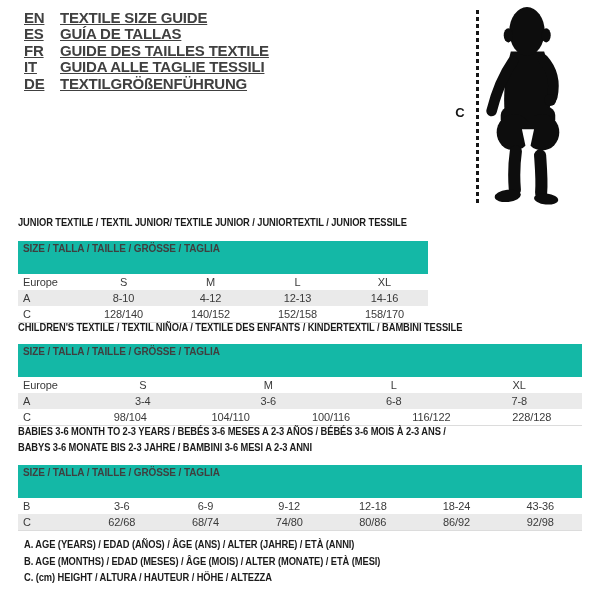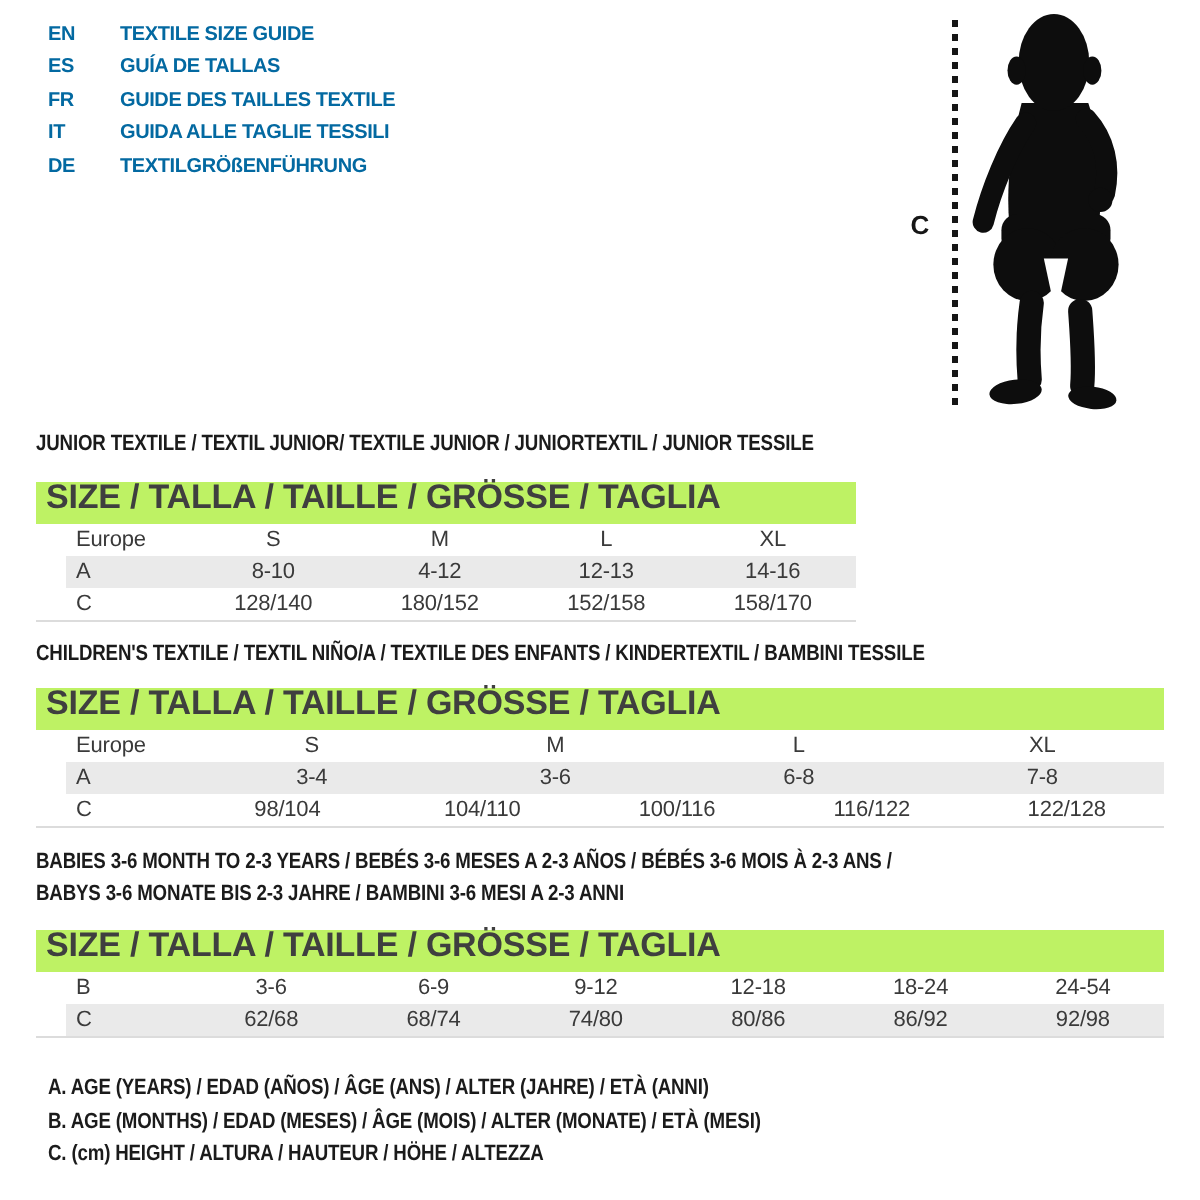--- a/index.html
+++ b/index.html
@@ -3,45 +3,45 @@
 <meta charset="utf-8">
 <style>
   html,body{margin:0;padding:0;background:#fff;}
   .canvas{
     position:relative;width:600px;height:600px;background:#ffffff;
     font-family:"Liberation Sans",sans-serif;color:#1c1c1c;overflow:hidden;
   }
   
   .lang-list{position:absolute;left:24px;top:10px;}
   .lang-row{display:flex;height:16.4px;line-height:16.4px;
-    font-weight:700;font-size:10px;letter-spacing:-0.2px;color:#0369a1;}
+    font-weight:700;font-size:15px;letter-spacing:-0.2px;color:#404040;text-decoration:underline;}
   .lang-code{width:36px;}
   .lang-title{white-space:nowrap;}
   
   .height-line{position:absolute;left:476px;top:10px;width:3px;height:196px;
     background-image:repeating-linear-gradient(to bottom,#161616 0 3.5px,transparent 3.5px 7px);}
   .height-label{position:absolute;left:451px;top:105px;width:18px;text-align:center;
     font-weight:700;font-size:13px;color:#161616;}
   .baby{position:absolute;left:484px;top:4px;width:92px;height:202px;}
   
   .sec-title{position:absolute;left:18px;font-weight:700;font-size:11px;
     letter-spacing:-0.1px;color:#1b1b1b;white-space:nowrap;
     transform:scaleX(0.85);transform-origin:0 0;line-height:15.5px;}
   #title-junior{top:215px;}
   #title-children{top:320px;}
   #title-babies{top:424px;}
   
   .tbl{position:absolute;left:18px;border-bottom:1px solid #dcdcdc;}
   #tbl-junior{top:241px;width:410px;}
   #tbl-children{top:344px;width:564px;}
   #tbl-babies{top:465px;width:564px;}
-  .band{height:21px;line-height:15px;background:#bef264;color:#3f3f3f;
-    font-size:17px;font-weight:700;letter-spacing:-0.1px;padding-left:5px;}
+  .band{height:33px;line-height:15px;background:#14b8a6;color:#3f3f3f;
+    font-size:10px;font-weight:700;letter-spacing:-0.1px;padding-left:5px;}
   .trow{display:flex;height:16px;line-height:16px;font-size:11px;
-    font-weight:400;color:#3a3a3a;letter-spacing:-0.1px;margin-left:15px;}
+    font-weight:400;color:#3a3a3a;letter-spacing:-0.1px;}
   .trow .lab{width:57px;padding-left:5px;text-align:left;}
   .trow .c{flex:1;text-align:center;}
   .stripe{background:#eaeaea;}
   
   .legend{position:absolute;left:24px;top:536px;}
   .legend-line{font-weight:700;font-size:11px;letter-spacing:-0.1px;color:#1b1b1b;
     line-height:16.5px;white-space:nowrap;transform:scaleX(0.85);transform-origin:0 0;}
 </style>
 </head>
 <body>
@@ -112,21 +112,21 @@
     <div class="trow stripe">
       <span class="lab">A</span>
       <span class="c">8-10</span>
       <span class="c">4-12</span>
       <span class="c">12-13</span>
       <span class="c">14-16</span>
     </div>
     <div class="trow">
       <span class="lab">C</span>
       <span class="c">128/140</span>
-      <span class="c">180/152</span>
+      <span class="c">140/152</span>
       <span class="c">152/158</span>
       <span class="c">158/170</span>
     </div>
   </div>
 
   <div class="sec-title" id="title-children">CHILDREN'S TEXTILE / TEXTIL NIÑO/A / TEXTILE DES ENFANTS / KINDERTEXTIL / BAMBINI TESSILE</div>
   <div class="tbl" id="tbl-children">
     <div class="band">SIZE / TALLA / TAILLE / GRÖSSE / TAGLIA</div>
     <div class="trow">
       <span class="lab">Europe</span>
@@ -141,38 +141,38 @@
       <span class="c">3-6</span>
       <span class="c">6-8</span>
       <span class="c">7-8</span>
     </div>
     <div class="trow">
       <span class="lab">C</span>
       <span class="c">98/104</span>
       <span class="c">104/110</span>
       <span class="c">100/116</span>
       <span class="c">116/122</span>
-      <span class="c">122/128</span>
+      <span class="c">228/128</span>
     </div>
   </div>
 
   <div class="sec-title" id="title-babies">
     <div>BABIES 3-6 MONTH TO 2-3 YEARS / BEBÉS 3-6 MESES A 2-3 AÑOS / BÉBÉS 3-6 MOIS À 2-3 ANS /</div>
     <div>BABYS 3-6 MONATE BIS 2-3 JAHRE / BAMBINI 3-6 MESI A 2-3 ANNI</div>
   </div>
   <div class="tbl" id="tbl-babies">
     <div class="band">SIZE / TALLA / TAILLE / GRÖSSE / TAGLIA</div>
     <div class="trow">
       <span class="lab">B</span>
       <span class="c">3-6</span>
       <span class="c">6-9</span>
       <span class="c">9-12</span>
       <span class="c">12-18</span>
       <span class="c">18-24</span>
-      <span class="c">24-54</span>
+      <span class="c">43-36</span>
     </div>
     <div class="trow stripe">
       <span class="lab">C</span>
       <span class="c">62/68</span>
       <span class="c">68/74</span>
       <span class="c">74/80</span>
       <span class="c">80/86</span>
       <span class="c">86/92</span>
       <span class="c">92/98</span>
     </div>

